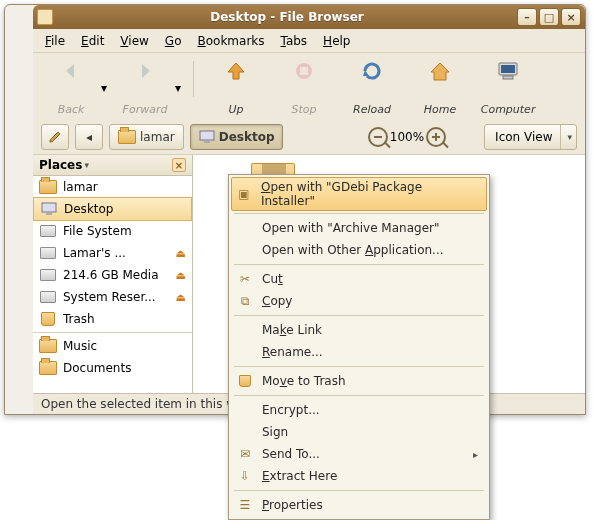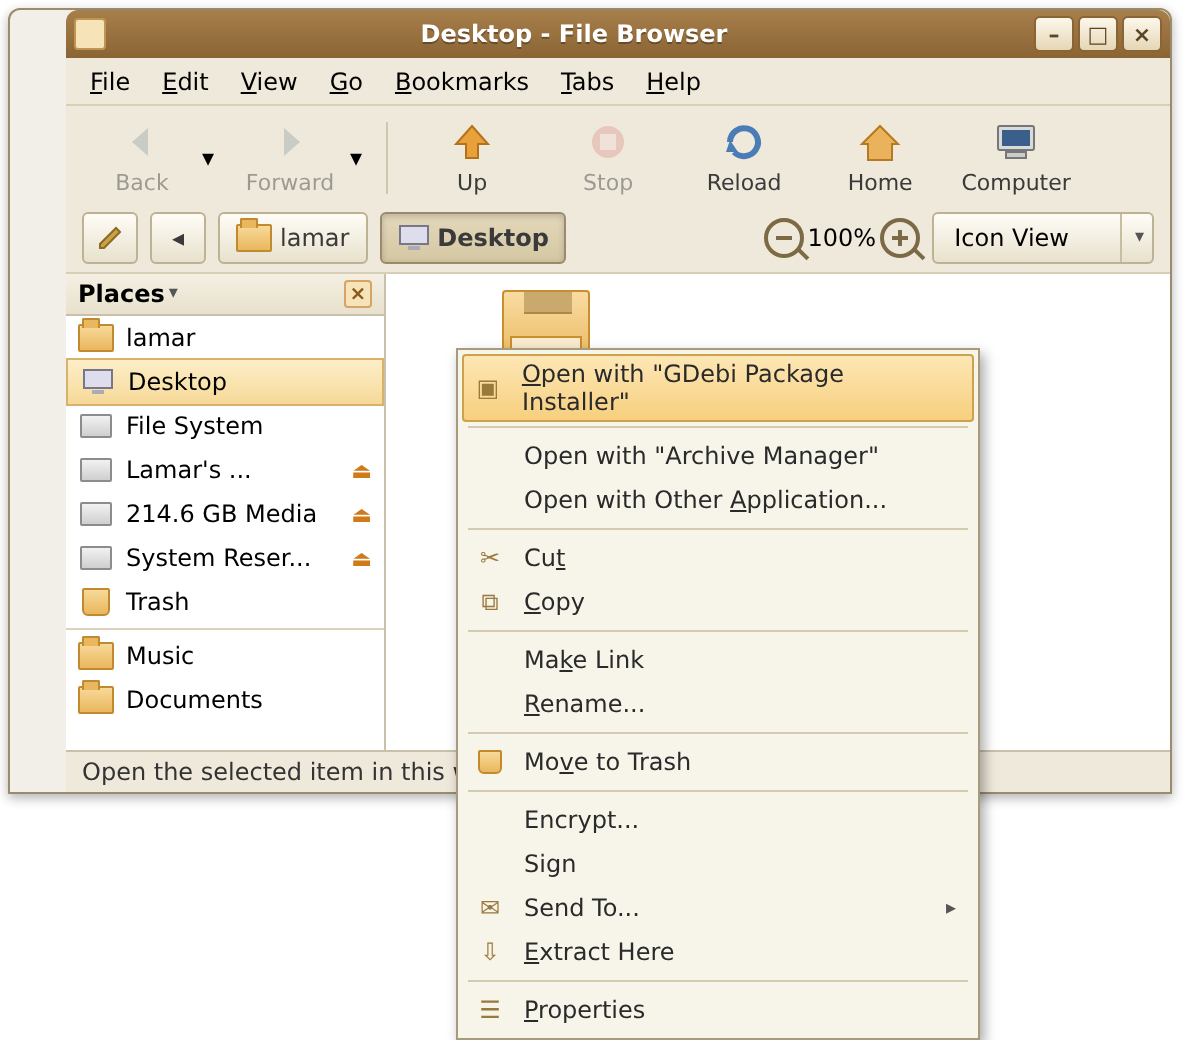--- a/index.html
+++ b/index.html
@@ -16,36 +16,36 @@
   
   .menubar { height:24px; display:flex; align-items:center; padding:0 6px; gap:4px; background:#efe9dc; border-bottom:1px solid #d8cfb8; }
   .menu-item { padding:2px 6px; }
   .menu-item u { text-decoration: underline; }
 
   
   .toolbar { display:flex; align-items:flex-start; padding:4px 8px 2px; gap:8px; background:#efe9dc; }
   .tool { display:flex; flex-direction:column; align-items:center; width:60px; padding:2px 0; }
   .tool.disabled { opacity:.45; }
   .tool .ico { width:28px; height:24px; display:flex; align-items:center; justify-content:center; }
-  .tool .lbl { font-size:11px; color:#3a3a3a; margin-top:2px; }
+  .tool .lbl { font-size:11px; color:#3a3a3a; margin-top:20px;font-style:italic; }
   .toolrow { display:flex; align-items:center; }
   .tsep { width:1px; height:36px; background:#d0c7ae; margin:4px 4px 0; }
 
   
   .locbar { display:flex; align-items:center; padding:4px 8px; gap:6px; background:#efe9dc; border-bottom:1px solid #d8cfb8; }
   .btn { height:26px; padding:0 8px; background:linear-gradient(#fefcf6,#e8e1cd); border:1px solid #bdb293; border-radius:3px; display:flex; align-items:center; gap:4px; color:#3a3a3a; }
   .btn.pressed { background:linear-gradient(#e3d8bb,#d4c7a3); border-color:#9a8b6e; box-shadow:inset 0 1px 3px rgba(0,0,0,.2); font-weight:bold; }
   .btn.square { width:28px; padding:0; justify-content:center; }
   .spacer { flex:1; }
   .zoom { display:flex; align-items:center; gap:2px; }
   .mag { width:20px; height:20px; border:2px solid #7b6a45; border-radius:50%; position:relative; }
   .mag::after { content:""; position:absolute; width:7px; height:2px; background:#7b6a45; transform:rotate(45deg); right:-5px; bottom:-1px; }
   .mag.minus::before, .mag.plus::before { content:""; position:absolute; left:4px; right:4px; top:7px; height:2px; background:#7b6a45; }
   .mag.plus span { position:absolute; top:4px; bottom:4px; left:7px; width:2px; background:#7b6a45; }
-  .combo { height:26px; background:linear-gradient(#fefcf6,#e8e1cd); border:1px solid #bdb293; border-radius:3px; display:flex; align-items:center; padding:0 4px 0 10px; gap:26px; }
+  .combo { height:26px; background:linear-gradient(#fefcf6,#e8e1cd); border:1px solid #bdb293; border-radius:3px; display:flex; align-items:center; padding:0 4px 0 10px; gap:8px;margin-left:32px; }
   .combo .arr { border-left:1px solid #c7bda0; height:100%; display:flex; align-items:center; padding-left:6px; color:#555; font-size:9px; }
 
   
   .body { display:flex; height:238px; background:#fff; }
 
   
   .sidebar { width:160px; border-right:1px solid #c8c0aa; background:#fff; display:flex; flex-direction:column; }
   .side-head { display:flex; align-items:center; padding:3px 6px; background:linear-gradient(#f4efe2,#e8e1cd); border-bottom:1px solid #c8c0aa; }
   .side-head b { font-size:12px; }
   .side-head .arr { font-size:9px; margin-left:2px; color:#555; }

